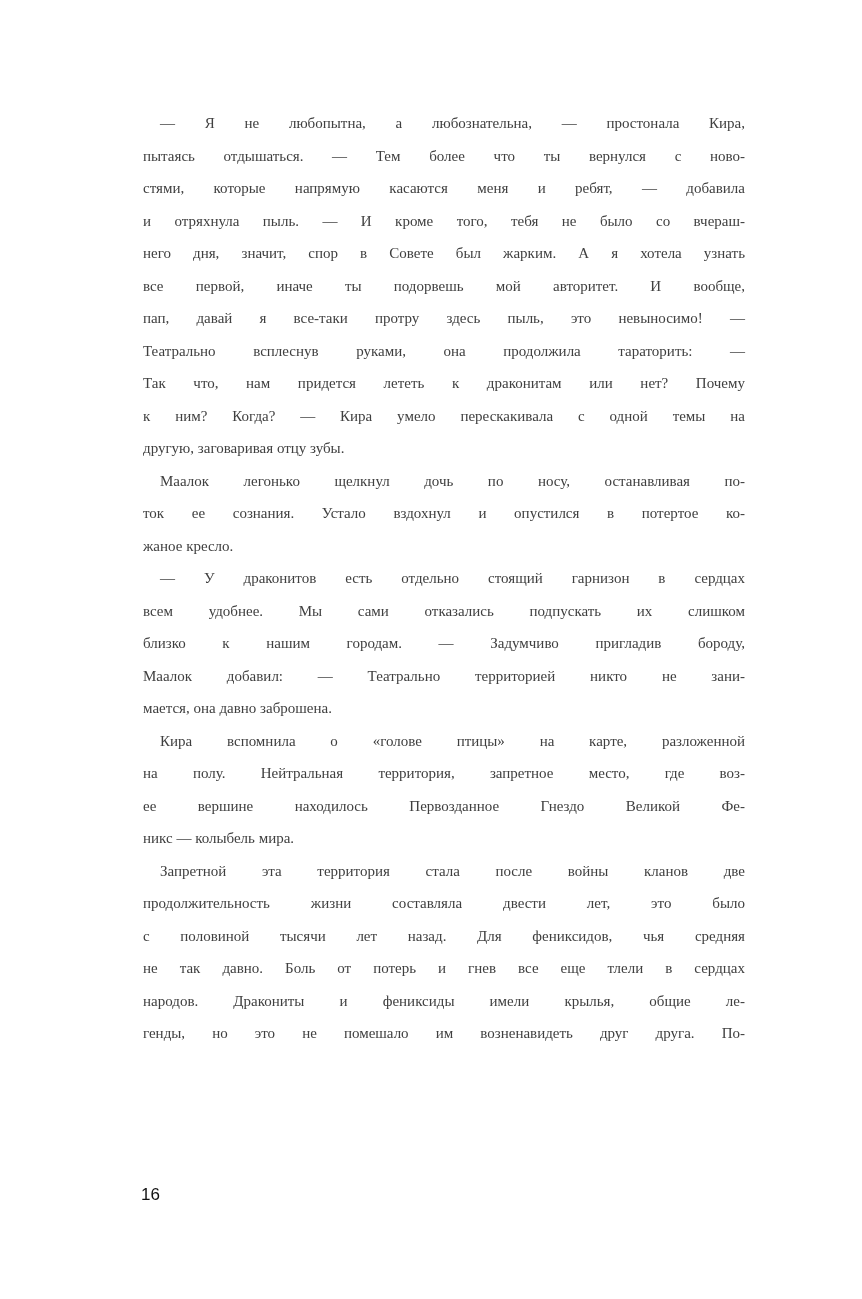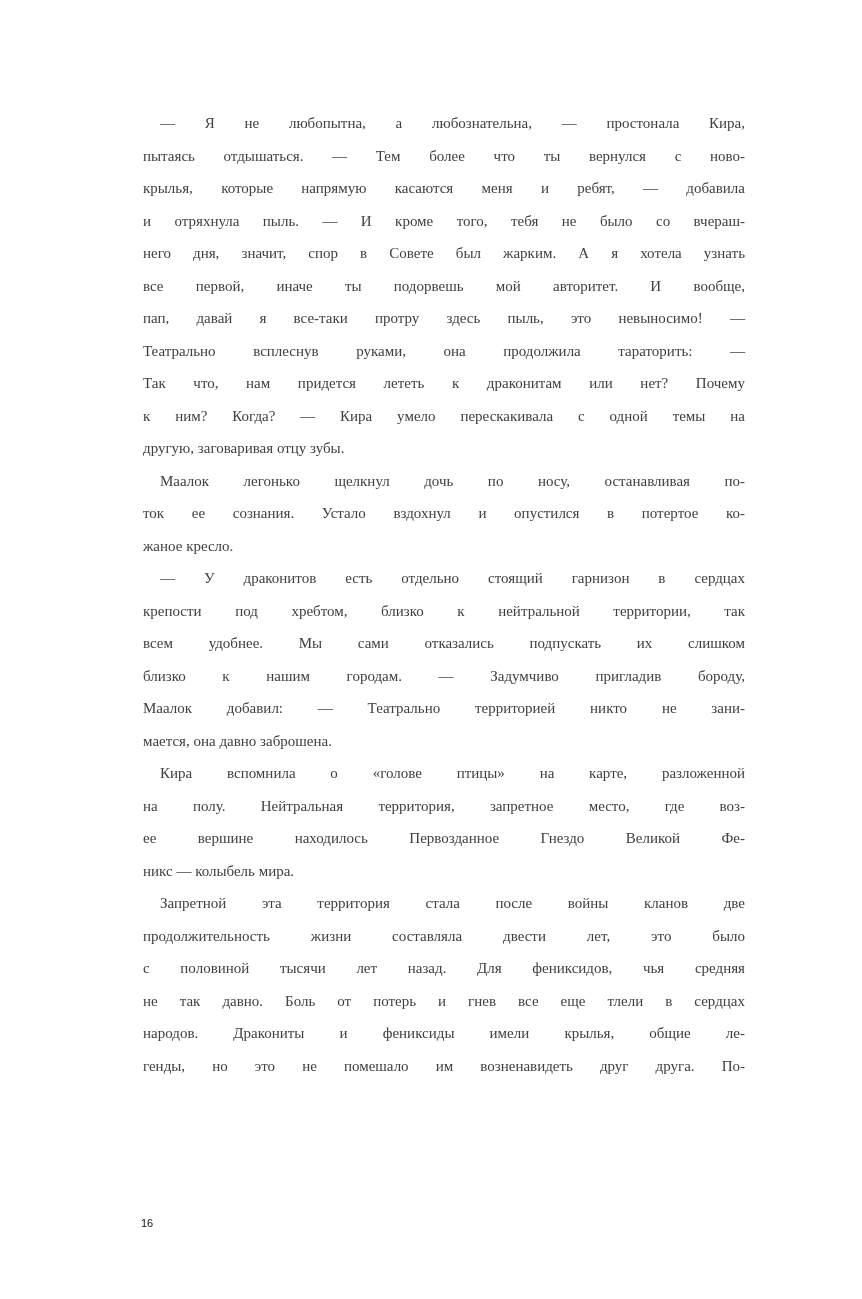--- a/index.html
+++ b/index.html
@@ -35,56 +35,54 @@
     text-align-last: left;
   }
   .line.indent {
     text-indent: 17px;
   }
   .pagenum {
     position: absolute;
     left: 141px;
     top: 1186px;
     font-family: "Liberation Sans", "DejaVu Sans", sans-serif;
-    font-size: 11px;
+    font-size: 17px;
     line-height: 18px;
     color: #111111;
-    margin-top: 28px;
   }
 </style>
 </head>
 <body>
 
 <div class="page">
 
   <div class="text-block">
 
     <div class="para">
       <div class="line indent">— Я не любопытна, а любознательна, — простонала Кира,</div>
       <div class="line">пытаясь отдышаться. — Тем более что ты вернулся с ново-</div>
-      <div class="line">крылья, которые напрямую касаются меня и ребят, — добавила</div>
+      <div class="line">стями, которые напрямую касаются меня и ребят, — добавила</div>
       <div class="line">и отряхнула пыль. — И кроме того, тебя не было со вчераш-</div>
       <div class="line">него дня, значит, спор в Совете был жарким. А я хотела узнать</div>
       <div class="line">все первой, иначе ты подорвешь мой авторитет. И вообще,</div>
       <div class="line">пап, давай я все-таки протру здесь пыль, это невыносимо! —</div>
       <div class="line">Театрально всплеснув руками, она продолжила тараторить: —</div>
       <div class="line">Так что, нам придется лететь к драконитам или нет? Почему</div>
       <div class="line">к ним? Когда? — Кира умело перескакивала с одной темы на</div>
       <div class="line last">другую, заговаривая отцу зубы.</div>
     </div>
 
     <div class="para">
       <div class="line indent">Маалок легонько щелкнул дочь по носу, останавливая по-</div>
       <div class="line">ток ее сознания. Устало вздохнул и опустился в потертое ко-</div>
       <div class="line last">жаное кресло.</div>
     </div>
 
     <div class="para">
       <div class="line indent">— У драконитов есть отдельно стоящий гарнизон в сердцах</div>
-      <div class="line">крепости под хребтом, близко к нейтральной территории, так</div>
       <div class="line">всем удобнее. Мы сами отказались подпускать их слишком</div>
       <div class="line">близко к нашим городам. — Задумчиво пригладив бороду,</div>
       <div class="line">Маалок добавил: — Театрально территорией никто не зани-</div>
       <div class="line last">мается, она давно заброшена.</div>
     </div>
 
     <div class="para">
       <div class="line indent">Кира вспомнила о «голове птицы» на карте, разложенной</div>
       <div class="line">на полу. Нейтральная территория, запретное место, где воз-</div>
       <div class="line">ее вершине находилось Первозданное Гнездо Великой Фе-</div>

